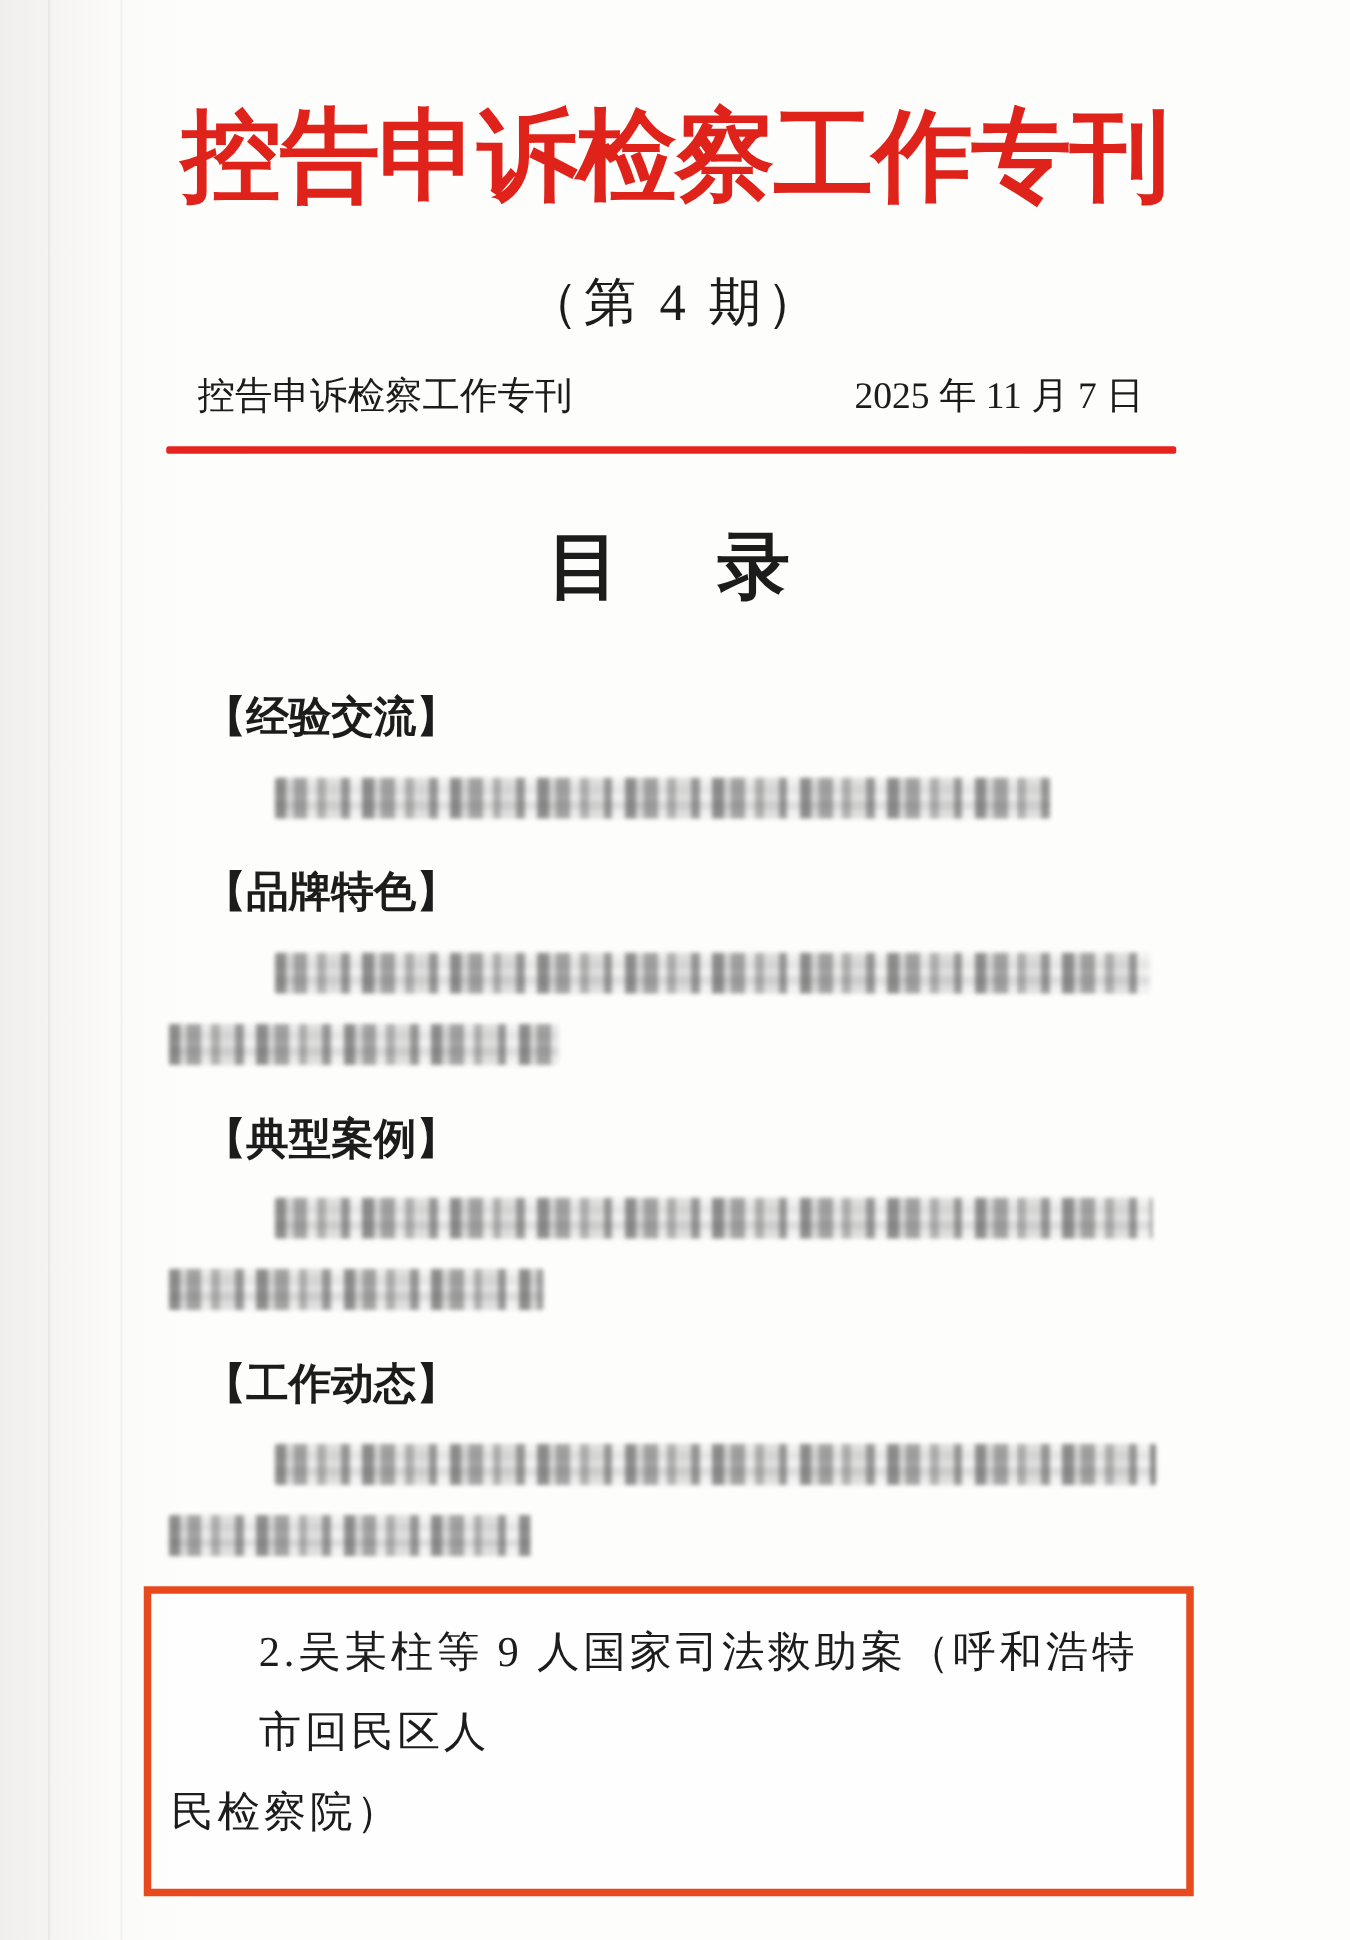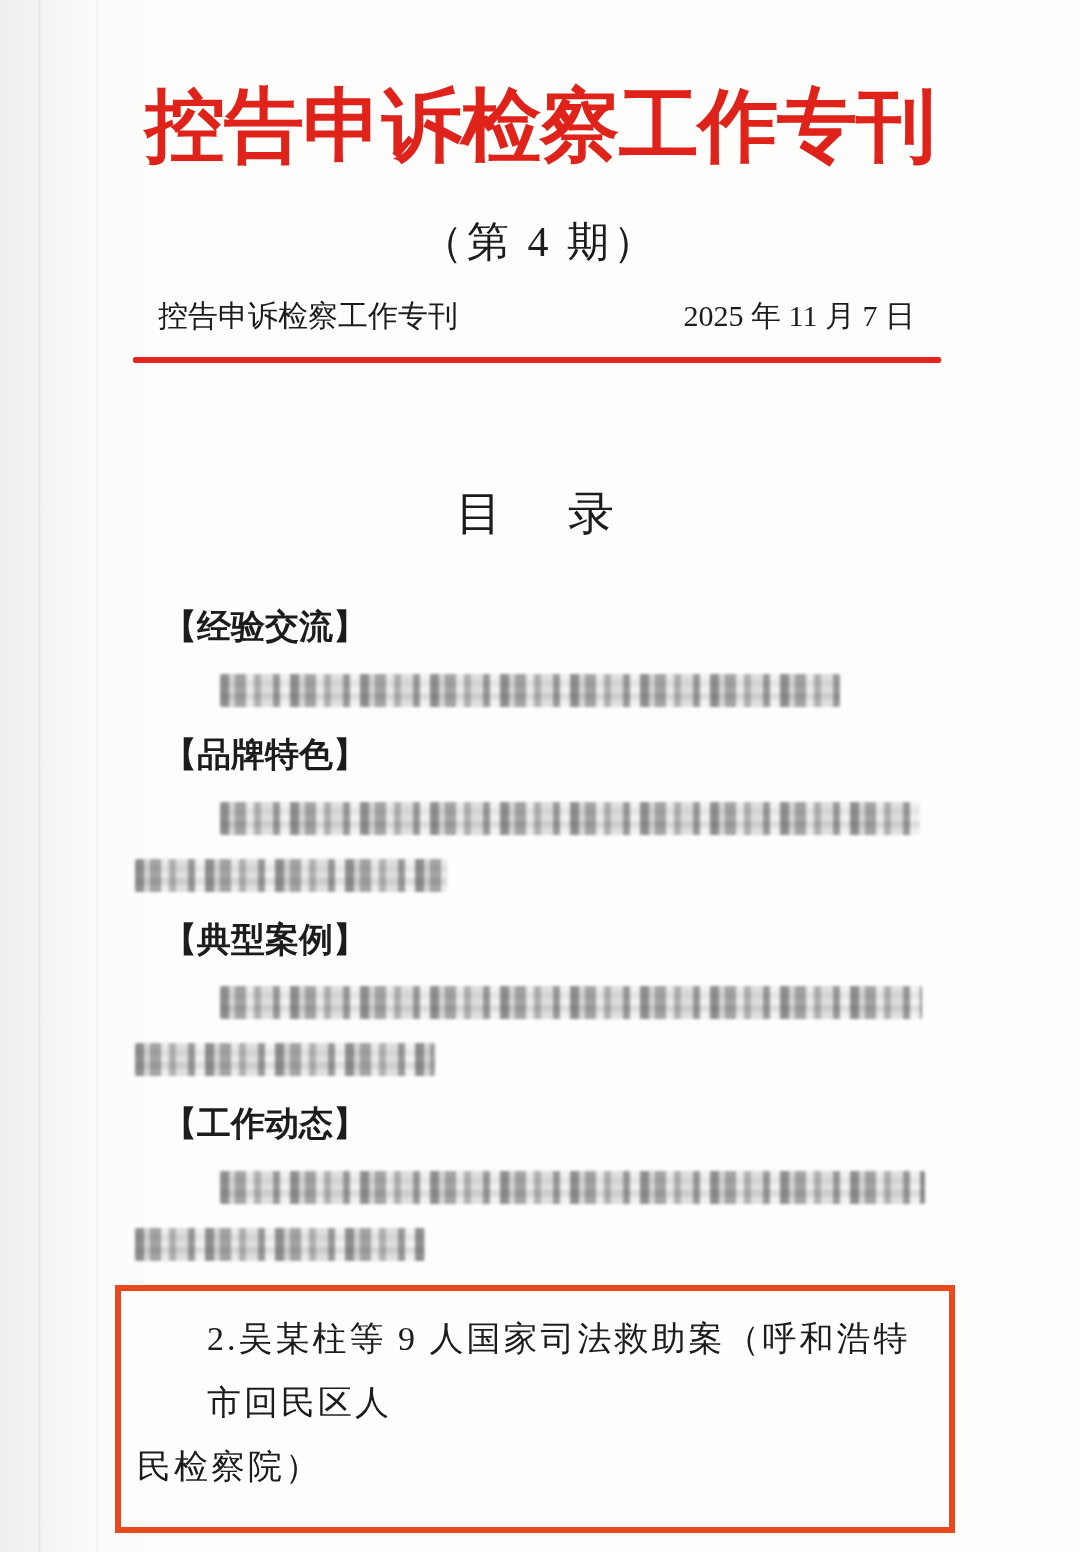--- a/index.html
+++ b/index.html
@@ -38,24 +38,24 @@
     display:flex;justify-content:space-between;align-items:baseline;
     margin:26px 165px 0 158px;
     font-size:30px;
   }
   .red-rule{
     margin:20px 0 0 133px;
     width:808px;height:6px;
     border-radius:2px;
   }
   .toc-heading{
-    margin-top:120px;
+    margin-top:52px;
     text-align:center;
-    font-size:46px;
-    font-weight:normal;
+    font-size:58px;
+    font-weight:bold;
     letter-spacing:10px;
   }
   .toc{padding:0 135px;margin-top:64px;}
   .sec-label{
     font-family:Liberation Mono, monospace;
     font-weight:bold;
     font-size:34px;
     margin-left:28px;
     line-height:1.2;
   }
@@ -66,21 +66,21 @@
     background:
       repeating-linear-gradient(90deg,#707070 0 9px,#c9c9c9 9px 15px,#8a8a8a 15px 26px,#e4e4e4 26px 34px,#9c9c9c 34px 41px,#d6d6d6 41px 53px,#7d7d7d 53px 60px,#eeeeee 60px 70px),
       repeating-linear-gradient(0deg,rgba(255,255,255,0.45) 0 7px,rgba(0,0,0,0.10) 7px 14px,rgba(255,255,255,0.25) 14px 20px,rgba(0,0,0,0.06) 20px 27px);
     background-blend-mode:multiply;
     filter:blur(1.7px);
     opacity:.78;
   }
   .indent{margin-left:85px;}
   .m-after-label{margin-top:24px;}
   .m-between{margin-top:24px;}
-  .m-section{margin-top:30px;}
+  .m-section{margin-top:42px;}
   .highlight-box{
     margin:24px 0 0 -20px;
     width:796px;
     border:6px solid #e8491d;
     padding:16px 16px 28px 16px;
     font-size:34px;
     line-height:64px;
     letter-spacing:3px;
     background:#fefefe;
   }

